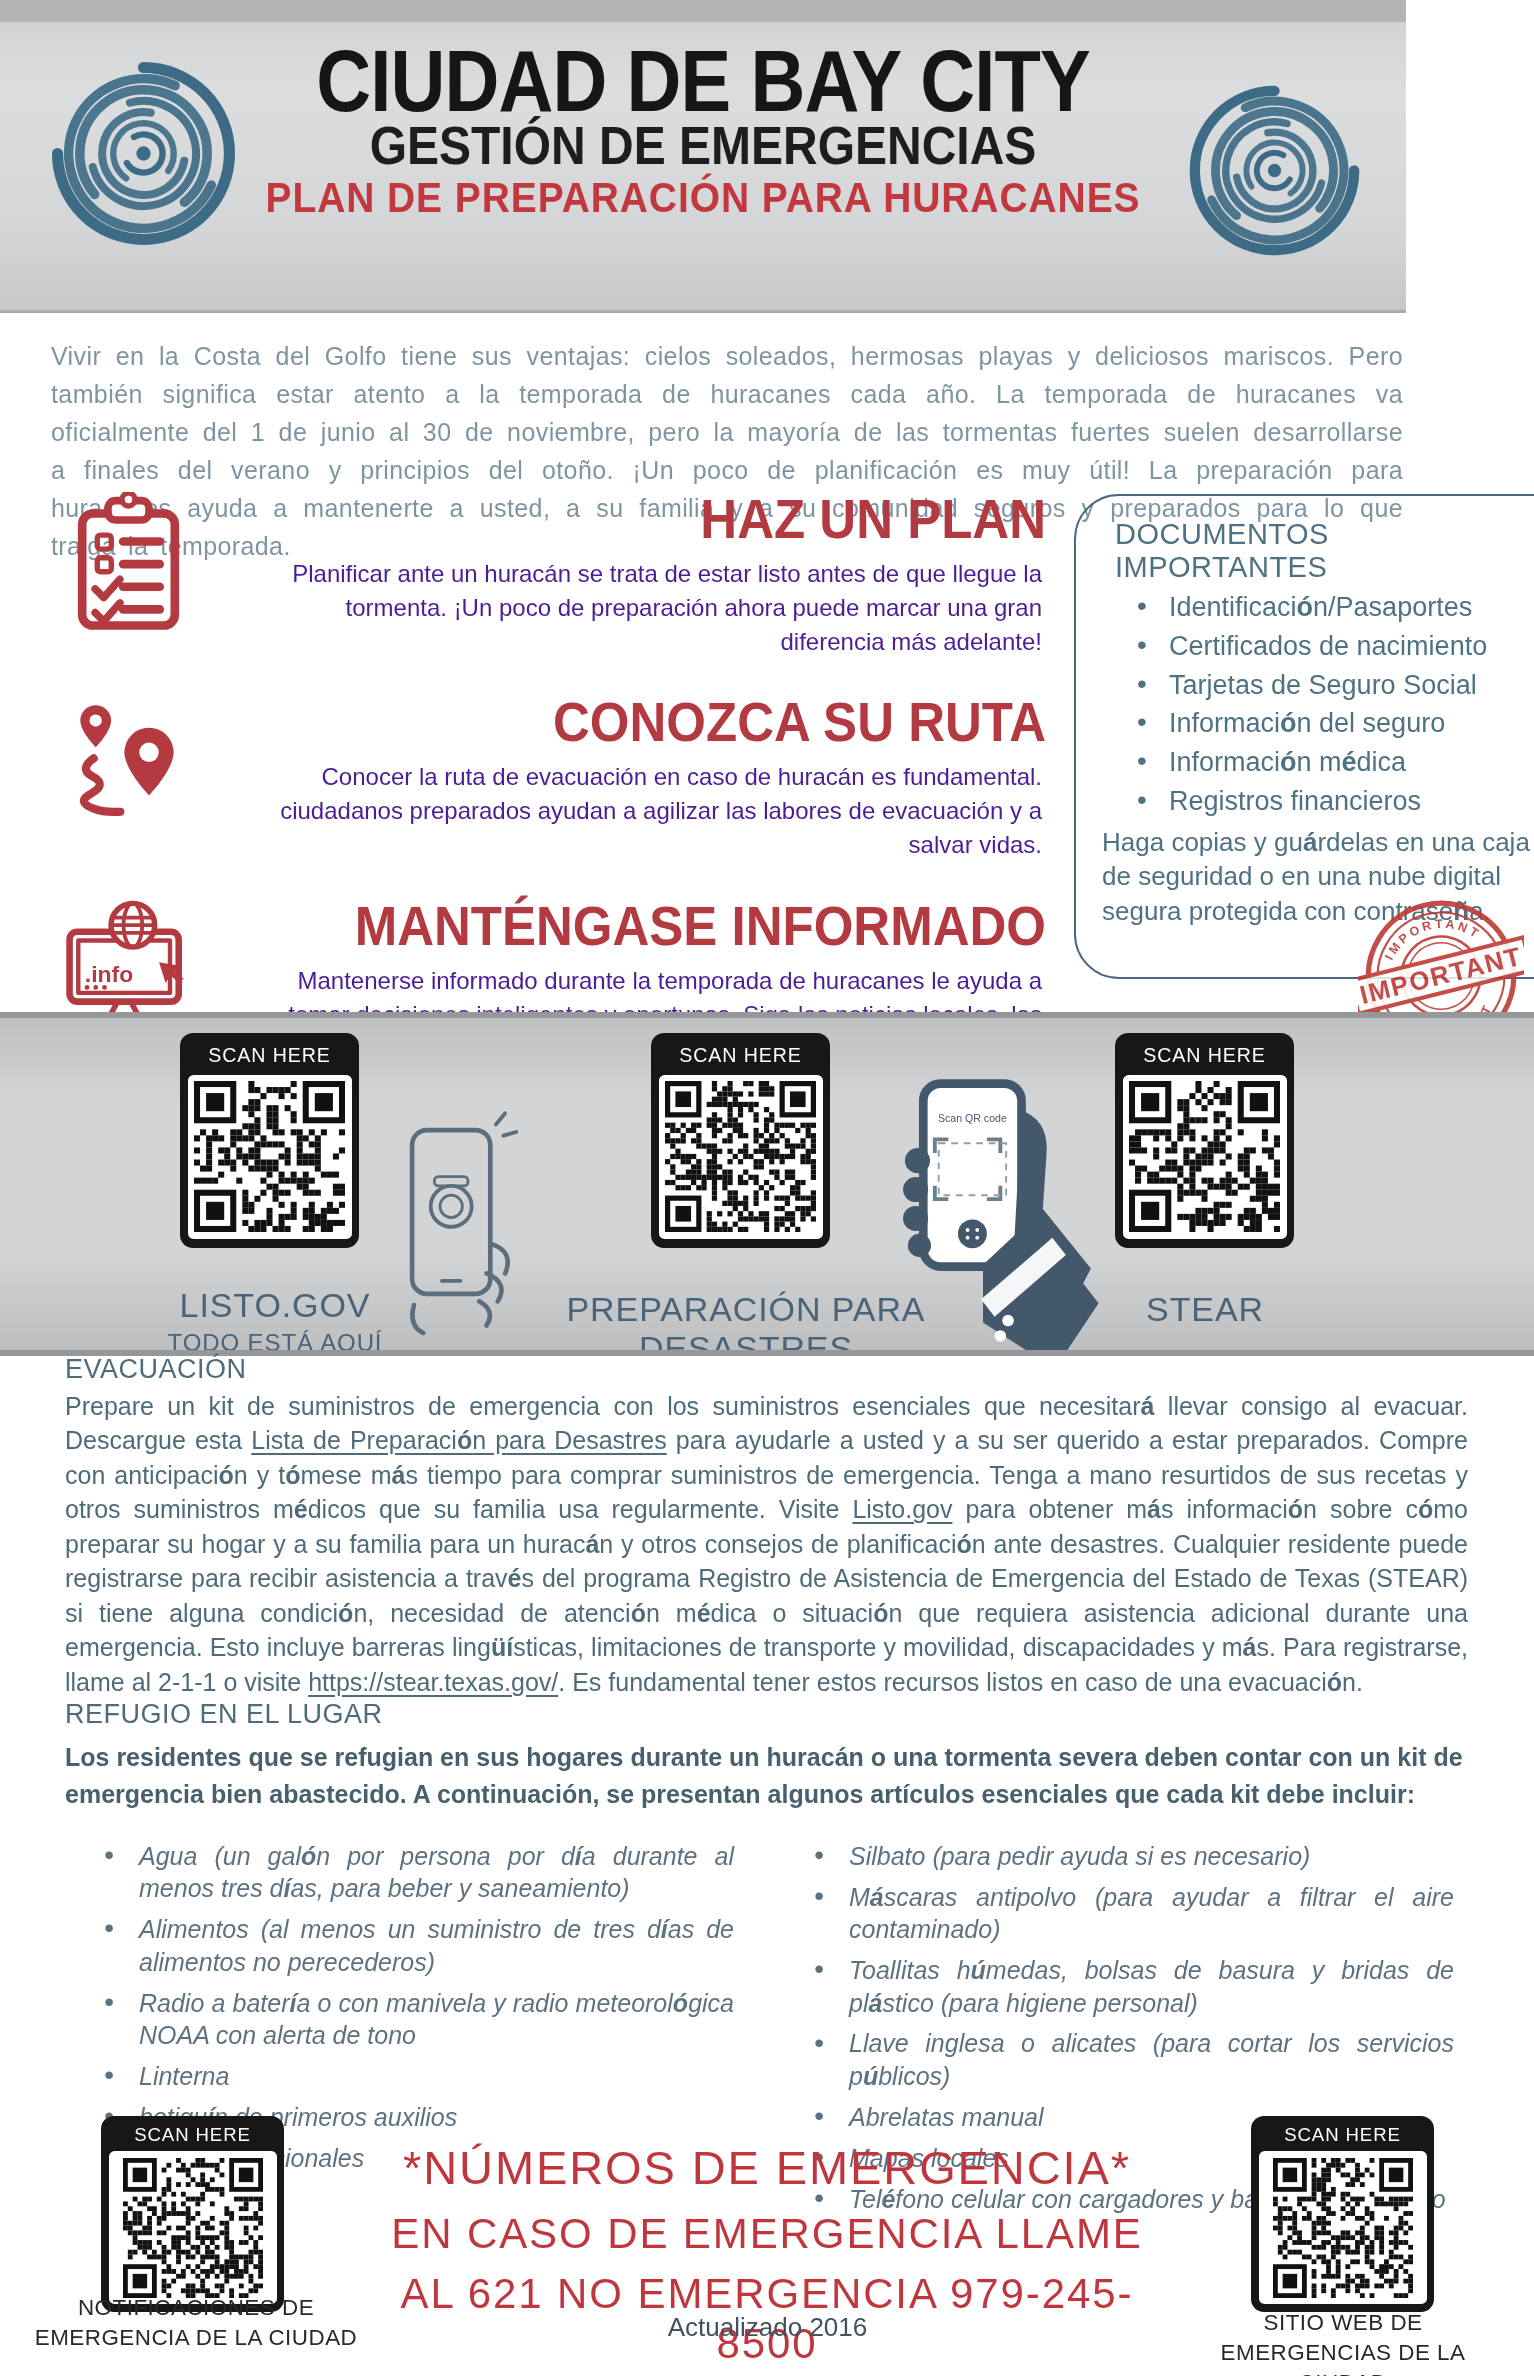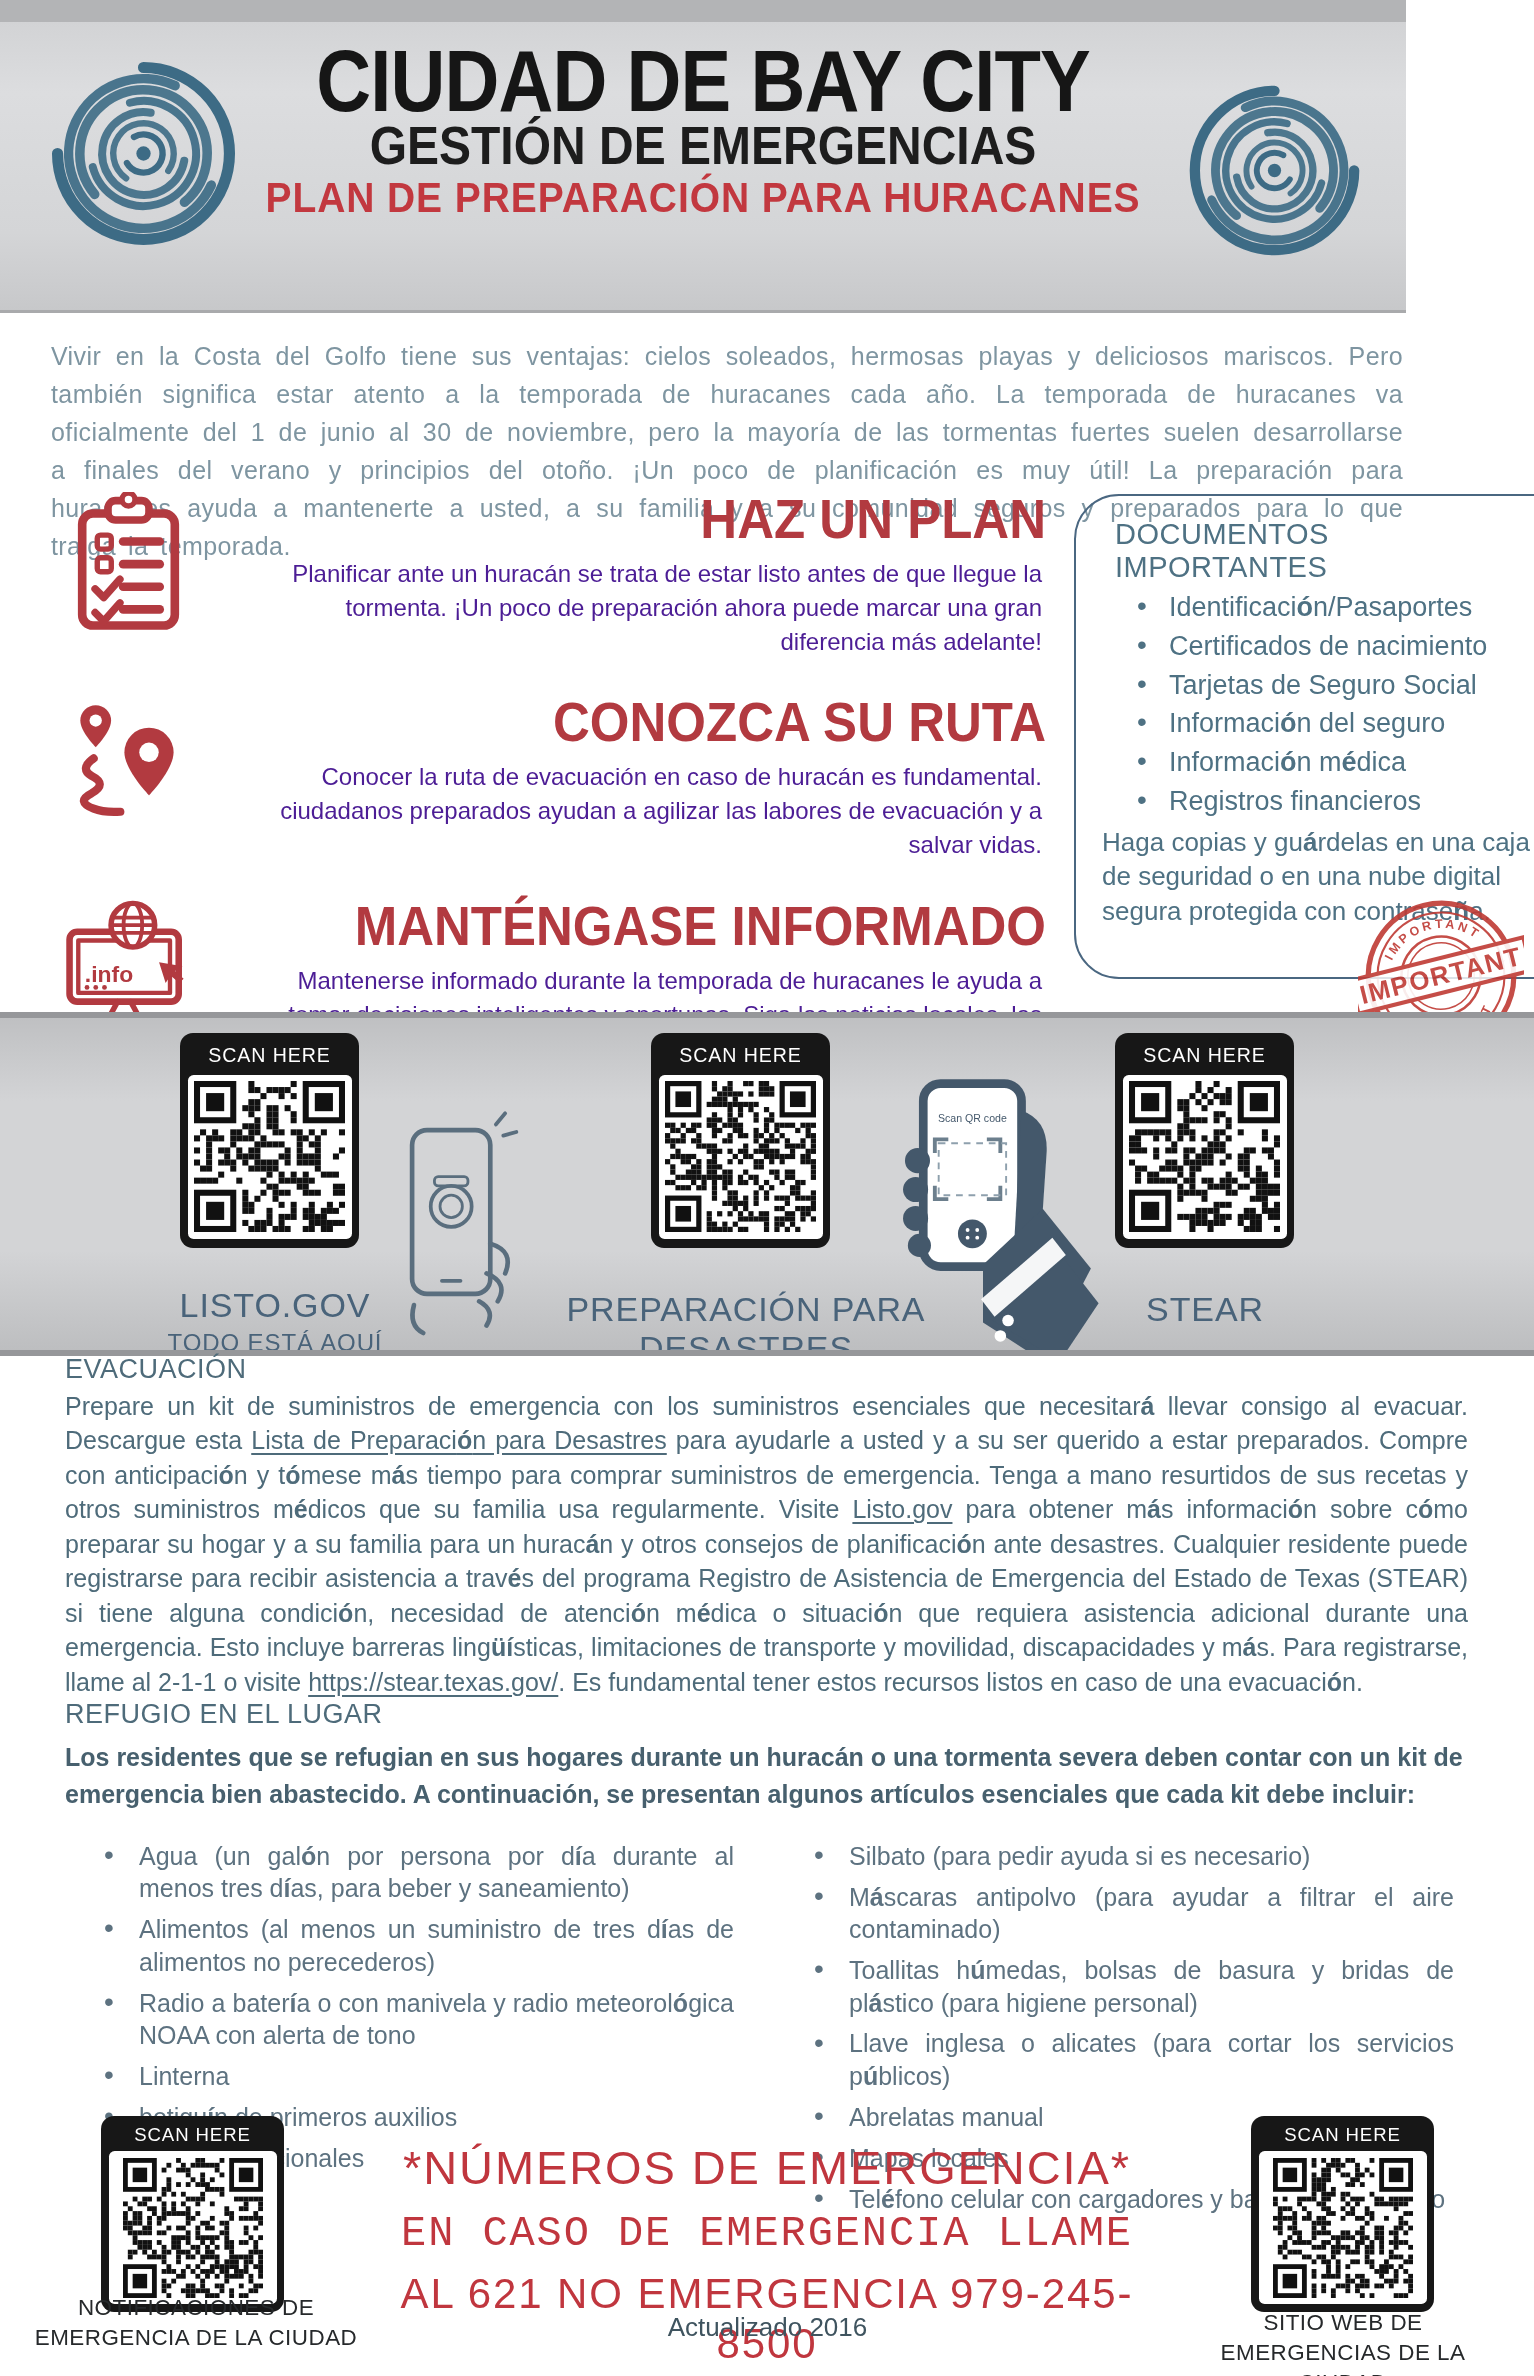--- a/index.html
+++ b/index.html
@@ -58,41 +58,41 @@
   .phone-outline{position:absolute;left:386px;top:86px;width:149px;height:242px;}
   .phone-hand{position:absolute;left:862px;top:54px;width:242px;height:289px;}
   
   .evac{position:absolute;left:65px;top:1354px;width:1403px;color:#4e6b7a;}
   .flow-h{margin:0;font-size:27px;font-weight:400;letter-spacing:0.5px;color:#4e6b7a;}
   .evac-p{margin:3.7px 0 0 0;font-size:25px;line-height:1.38;text-align:justify;}
   .tx-link{color:#4e6b7a;text-decoration:underline;text-underline-offset:3.7px;}
   
   .shelter{position:absolute;left:65px;top:1699px;width:1408px;color:#4e6b7a;}
   .shelter-p{margin:9.3px 0 0 0;font-size:25px;line-height:1.45;font-weight:700;color:#47606e;}
-  .kit-cols{display:flex;margin-top:28px;}
+  .kit-cols{display:flex;margin-top:28px;font-style:italic;}
   .kit-col{list-style:none;margin:0;padding:0;}
   .kit-col.left{width:643px;margin-left:26px;}
   .kit-col.right{width:653px;margin-left:67px;}
   .kit-col li{position:relative;padding-left:48px;font-size:25px;line-height:1.3;
               margin-bottom:8.4px;color:#5d7280;text-align:justify;}
   .kit-col li::before{content:"•";position:absolute;left:13px;top:-2.8px;font-size:28px;color:#5d7280;}
   
   .footer{position:absolute;left:0;top:2105px;width:1534px;height:271px;}
   .qr-card.small{width:183px;padding:5.6px 7.5px 7.5px 7.5px;}
   .qr-card.small .scan-label{font-size:18.6px;padding:1.9px 0 5.6px 0;}
   .qr-card.small .qr-fake{width:140px;height:140px;margin:0 auto;}
   .foot-card-left{left:101px;top:11.2px;}
   .foot-card-right{left:1251px;top:11.2px;}
   .foot-cap{position:absolute;text-align:center;color:#26292b;font-size:22.4px;line-height:1.35;
             letter-spacing:0.5px;}
   .foot-cap.left{left:28px;top:188px;width:336px;}
   .foot-cap.right{left:1175px;top:203px;width:336px;}
   .emergency{position:absolute;left:354px;top:35px;width:826px;text-align:center;color:#c0363e;}
   .em-1{font-size:47px;letter-spacing:1.9px;line-height:1.2;}
-  .em-2{font-size:42px;letter-spacing:1.9px;margin-top:13px;line-height:1.2;font-family:Liberation Mono, monospace;}
+  .em-2{font-size:42px;letter-spacing:1.9px;margin-top:13px;line-height:1.2;}
   .em-3{font-size:42px;letter-spacing:1.9px;margin-top:9.3px;line-height:1.2;}
   .updated{position:absolute;left:511px;top:207px;width:513px;text-align:center;
            font-size:26px;color:#3f545f;}
   .acc{font-weight:700;}
 </style>
 </head>
 <body>
 
 <svg width="0" height="0" style="position:absolute" aria-hidden="true">
   <defs>

